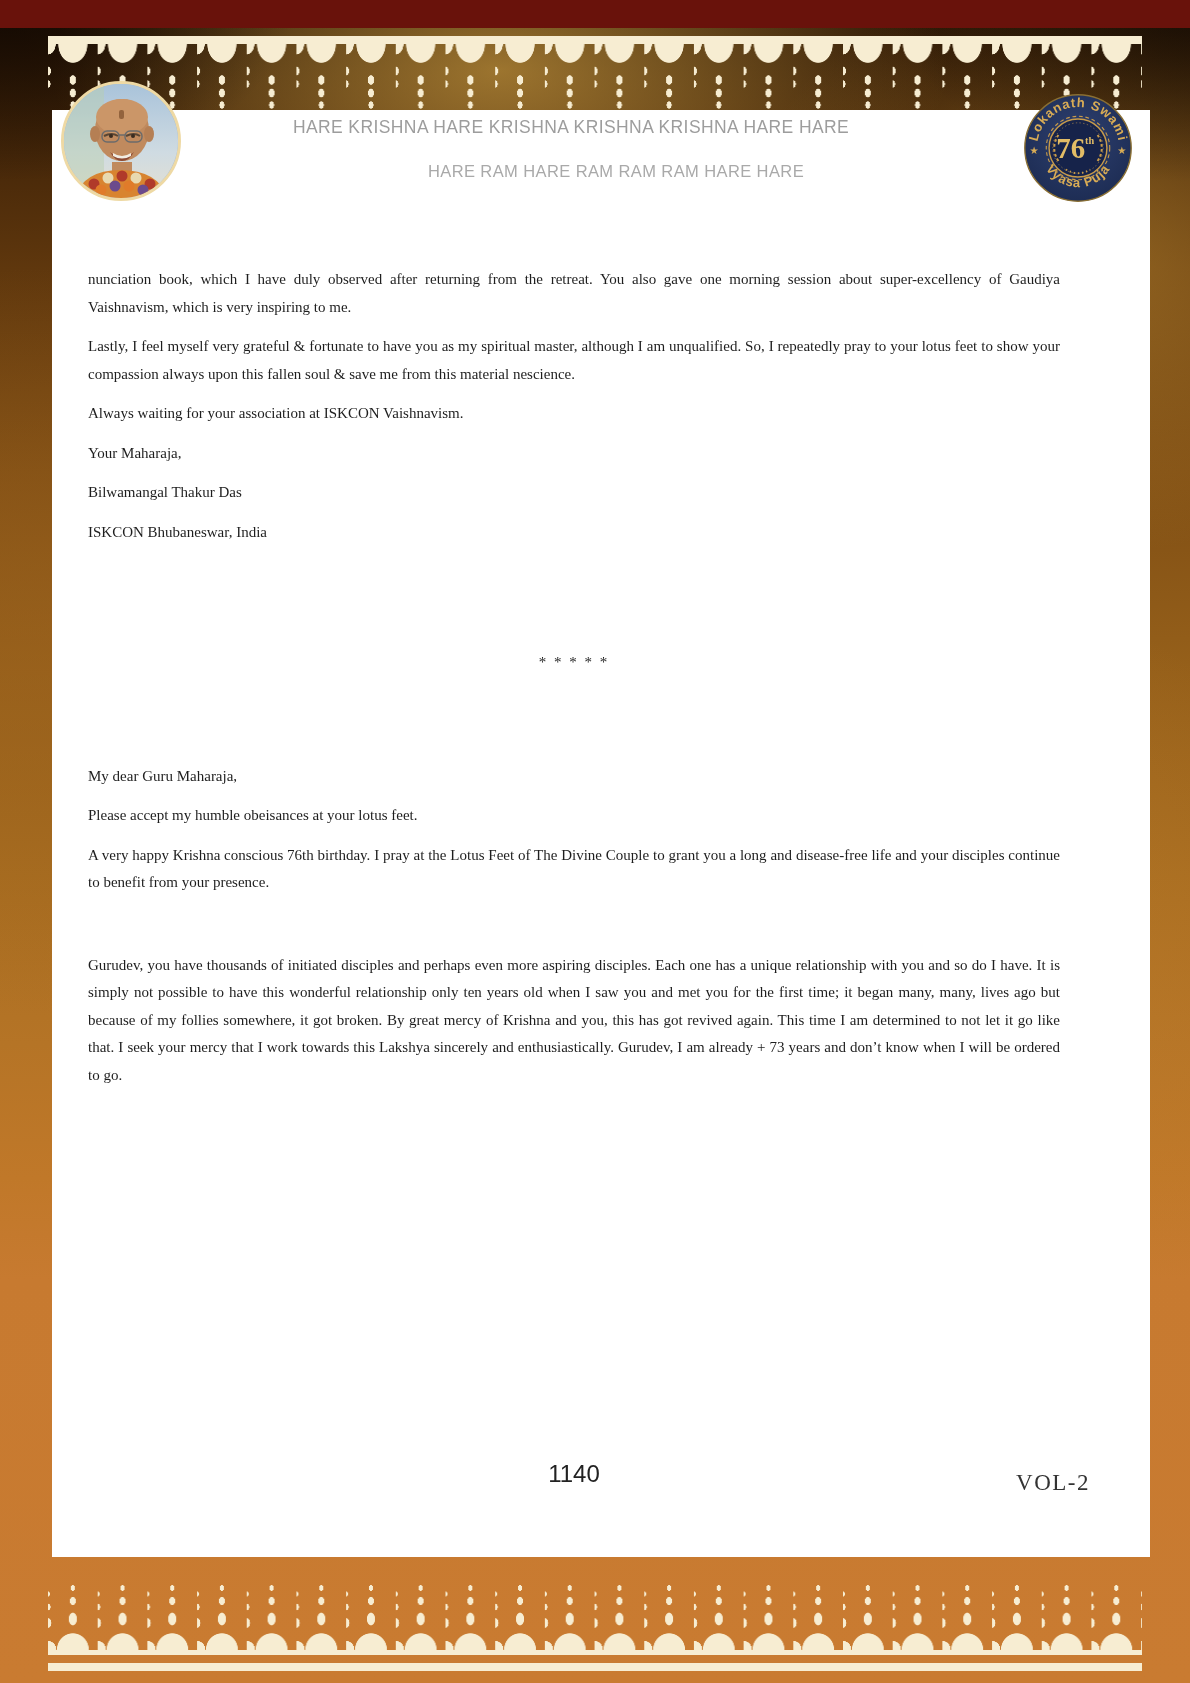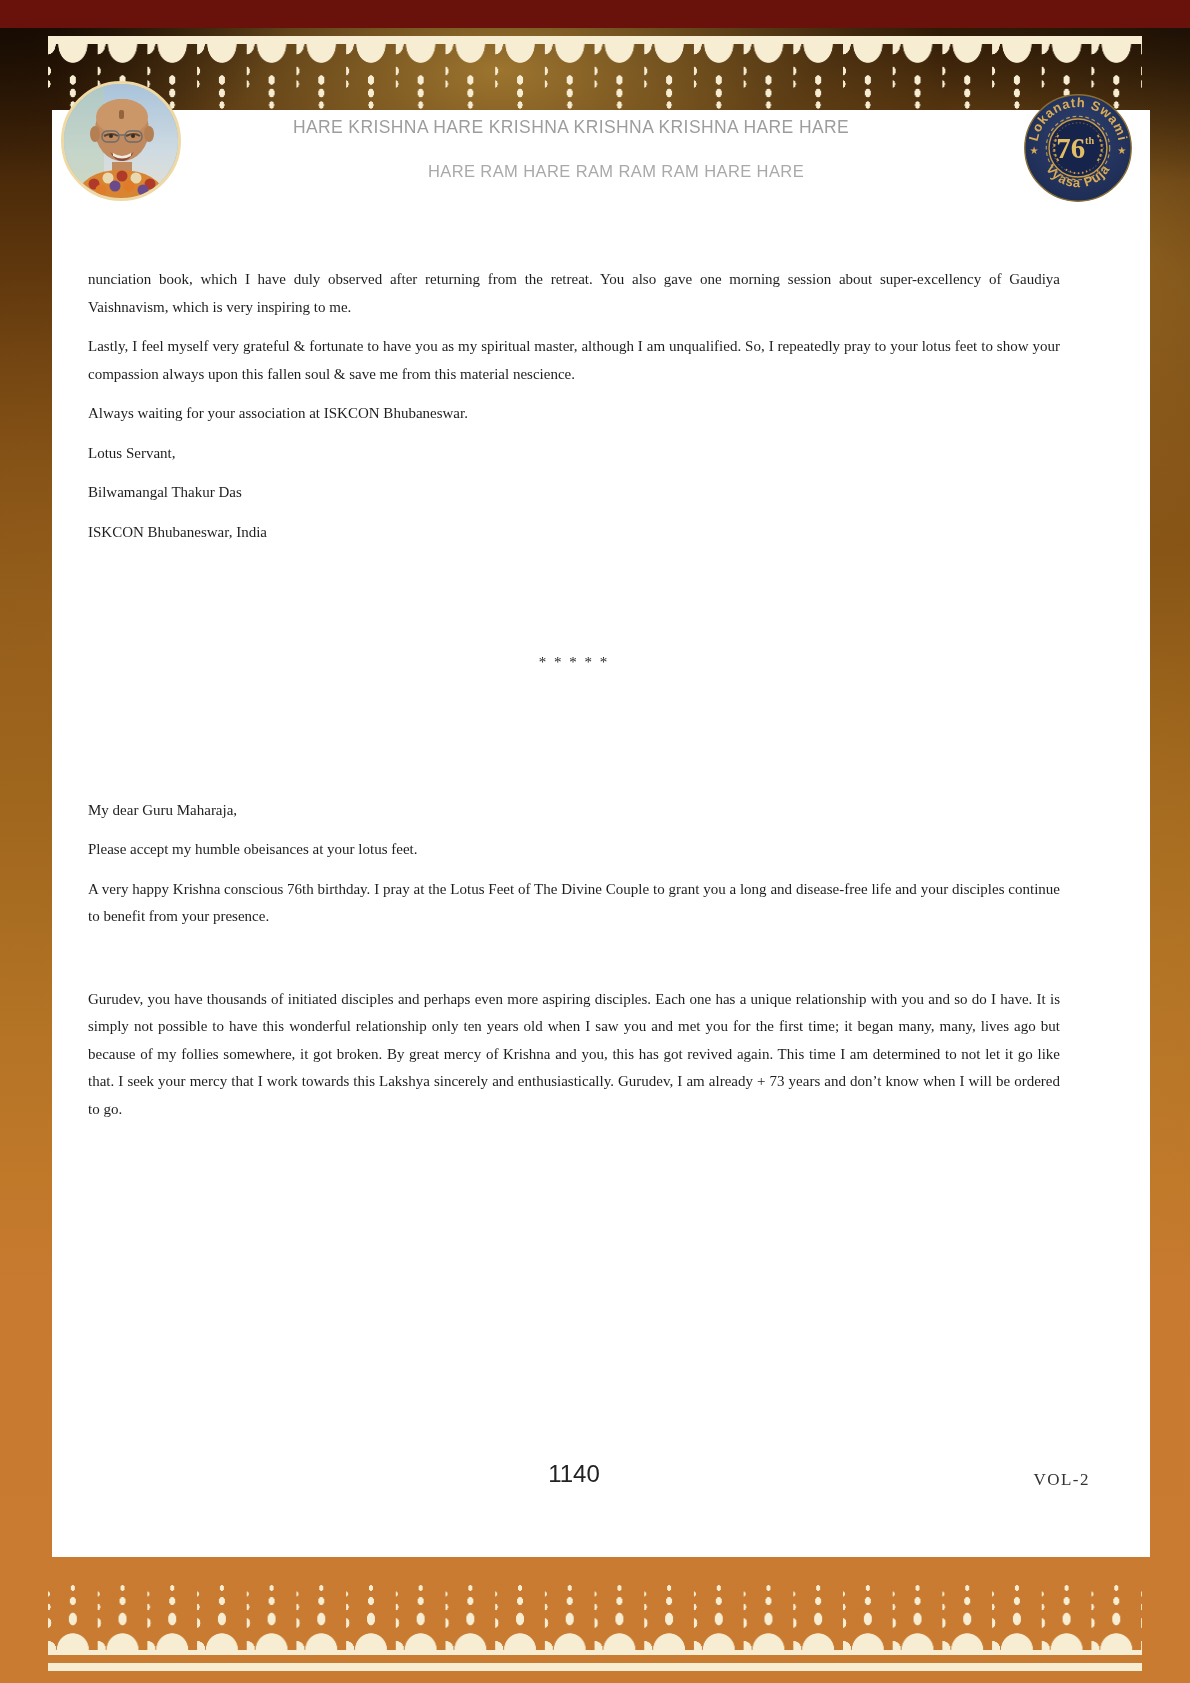--- a/index.html
+++ b/index.html
@@ -71,29 +71,29 @@
 
   .badge{position:absolute;left:1022px;top:92px;width:112px;height:112px;}
   .badge svg{display:block;width:112px;height:112px;}
 
   
   .letter{position:absolute;left:88px;top:266px;width:972px;color:var(--ink);
     font-size:15px;line-height:27.5px;text-align:justify;}
   .letter p{margin-top:12px;}
   .letter p:first-child{margin-top:0;}
   .letter p.m-sep{margin-top:103px;text-align:center;letter-spacing:2px;}
-  .letter p.m-after-sep{margin-top:120px;}
+  .letter p.m-after-sep{margin-top:86px;}
   .letter p.m-xl1{margin-top:49px;}
   .letter p.m-xl2{margin-top:55px;}
 
   
   .pageno{position:absolute;left:88px;top:1460px;width:972px;text-align:center;
     font-family:"Liberation Sans","DejaVu Sans",sans-serif;font-size:24px;color:#222;}
   .vol{position:absolute;right:100px;top:1470px;font-family:"Liberation Serif","DejaVu Serif",serif;
-    font-size:17px;letter-spacing:1.5px;color:#333;}
+    font-size:23px;letter-spacing:1.5px;color:#333;}
 </style>
 </head>
 <body>
 
 <div class="canvas">
 
   <div class="maroon-bar"></div>
 
   <div class="top-border">
     <div class="bar"></div>
@@ -171,22 +171,22 @@
       <path d="M 39,74 q -9,-14 0,-28" stroke="#c89b4a" stroke-width="2.2" fill="none" stroke-dasharray="3 2.4"></path>
       <path d="M 81,74 q 9,-14 0,-28" stroke="#c89b4a" stroke-width="2.2" fill="none" stroke-dasharray="3 2.4"></path>
       <path d="M 47,83 q 13,8 26,0" stroke="#c89b4a" stroke-width="2" fill="none" stroke-dasharray="1.5 3"></path>
       <text x="57" y="71" text-anchor="middle" font-family="Liberation Serif, DejaVu Serif, serif" font-size="31" font-weight="bold" fill="#e2bc66"><tspan>76</tspan><tspan font-size="11" dy="-15">th</tspan></text>
     </svg>
   </div>
 
   <div class="letter">
     <p>nunciation book, which I have duly observed after returning from the retreat. You also gave one morning session about super-excellency of Gaudiya Vaishnavism, which is very inspiring to me.</p>
     <p>Lastly, I feel myself very grateful &amp; fortunate to have you as my spiritual master, although I am unqualified. So, I repeatedly pray to your lotus feet to show your compassion always upon this fallen soul &amp; save me from this material nescience.</p>
-    <p>Always waiting for your association at ISKCON Bhubaneswar.</p>
-    <p>Lotus Servant,</p>
+    <p>Always waiting for your association at ISKCON Vaishnavism.</p>
+    <p>Your Maharaja,</p>
     <p>Bilwamangal Thakur Das</p>
     <p>ISKCON Bhubaneswar, India</p>
     <p class="m-sep">* * * * *</p>
     <p class="m-after-sep">My dear Guru Maharaja,</p>
     <p>Please accept my humble obeisances at your lotus feet.</p>
     <p>A very happy Krishna conscious 76th birthday. I pray at the Lotus Feet of The Divine Couple to grant you a long and disease-free life and your disciples continue to benefit from your presence.</p>
     <p class="m-xl2">Gurudev, you have thousands of initiated disciples and perhaps even more aspiring disciples. Each one has a unique relationship with you and so do I have. It is simply not possible to have this wonderful relationship only ten years old when I saw you and met you for the first time; it began many, many, lives ago but because of my follies somewhere, it got broken. By great mercy of Krishna and you, this has got revived again. This time I am determined to not let it go like that. I seek your mercy that I work towards this Lakshya sincerely and enthusiastically. Gurudev, I am already + 73 years and don’t know when I will be ordered to go.</p>
   </div>
 
   <div class="pageno">1140</div>

